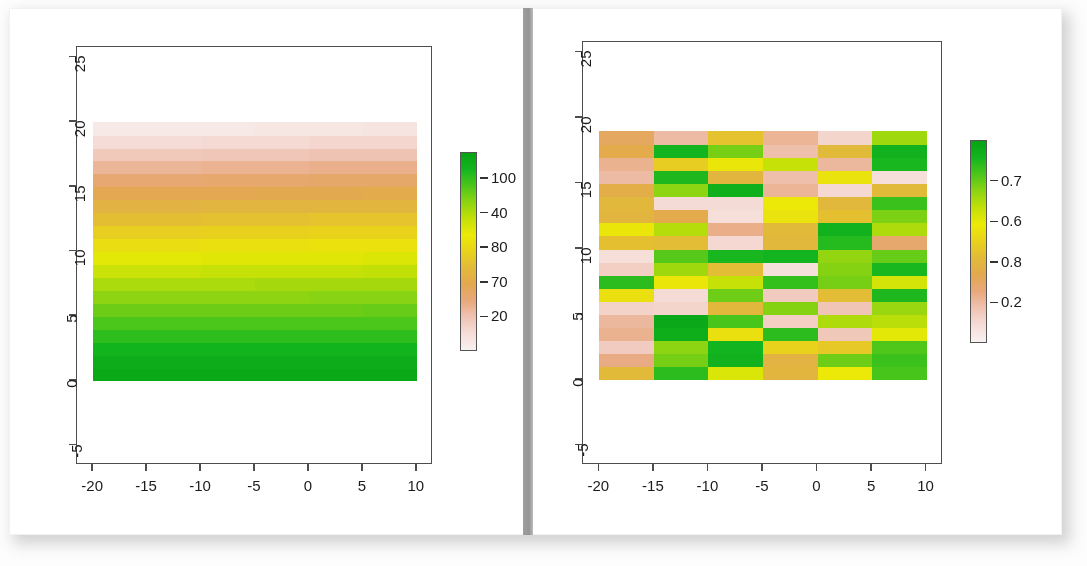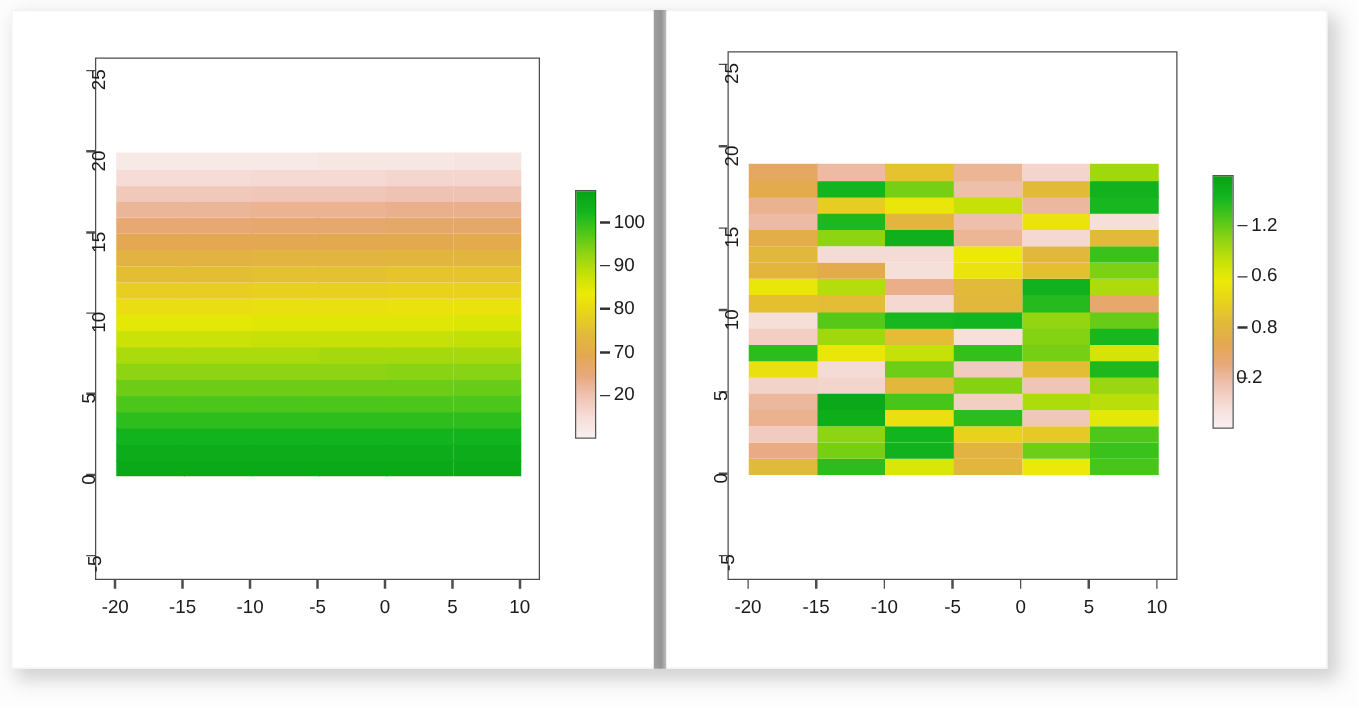--- a/index.html
+++ b/index.html
@@ -220,21 +220,21 @@
 
     <div class="cbar" id="lcbar" style="left: 460px; top: 152px; width: 17px; height: 199px; background: linear-gradient(to top, rgb(247, 241, 240) 0%, rgb(247, 231, 228) 4.16667%, rgb(246, 221, 216) 8.33333%, rgb(243, 208, 198) 12.5%, rgb(239, 195, 179) 16.6667%, rgb(236, 182, 152) 20.8333%, rgb(232, 168, 124) 25%, rgb(230, 168, 102) 29.1667%, rgb(227, 168, 79) 33.3333%, rgb(227, 177, 69) 37.5%, rgb(226, 185, 58) 41.6667%, rgb(229, 198, 43) 45.8333%, rgb(232, 210, 27) 50%, rgb(234, 222, 17) 54.1667%, rgb(236, 234, 7) 58.3333%, rgb(216, 229, 8) 62.5%, rgb(195, 224, 8) 66.6667%, rgb(168, 218, 13) 70.8333%, rgb(141, 212, 18) 75%, rgb(109, 205, 22) 79.1667%, rgb(76, 198, 26) 83.3333%, rgb(48, 190, 29) 87.5%, rgb(19, 181, 31) 91.6667%, rgb(13, 172, 26) 95.8333%, rgb(6, 163, 21) 100%);"></div>
     <div id="lcbarticks">
         <div class="cbar-tick" style="left: 480px; top: 315.691px;"></div>
         <div class="cbar-lab" style="left: 491px; top: 307.391px;">20</div>
         <div class="cbar-tick" style="left: 480px; top: 281.083px;"></div>
         <div class="cbar-lab" style="left: 491px; top: 272.783px;">70</div>
         <div class="cbar-tick" style="left: 480px; top: 246.474px;"></div>
         <div class="cbar-lab" style="left: 491px; top: 238.174px;">80</div>
         <div class="cbar-tick" style="left: 480px; top: 211.865px;"></div>
-        <div class="cbar-lab" style="left: 491px; top: 203.565px;">90</div>
+        <div class="cbar-lab" style="left: 491px; top: 203.565px;">40</div>
         <div class="cbar-tick" style="left: 480px; top: 177.257px;"></div>
         <div class="cbar-lab" style="left: 491px; top: 168.957px;">100</div>
       </div>
   </div>
 
   <div class="panel" id="panel-right">
     <div class="plotbox" id="rbox" style="left:49px;top:41px;width:360px;height:423px;">
       <div class="plotinner" id="rheat">
           <div class="hmcell" style="left: 16.3636px; top: 324.78px; width: 55.1455px; height: 13.696px; background: rgb(226, 186, 57);"></div>
           <div class="hmcell" style="left: 70.9091px; top: 324.78px; width: 55.1455px; height: 13.696px; background: rgb(44, 188, 29);"></div>
@@ -381,22 +381,22 @@
         <div class="lab lab-y" style="left: 36px; top: 304.396px;">5</div>
         <div class="lab lab-y" style="left: 36px; top: 238.916px;">10</div>
         <div class="lab lab-y" style="left: 36px; top: 173.437px;">15</div>
         <div class="lab lab-y" style="left: 36px; top: 107.957px;">20</div>
         <div class="lab lab-y" style="left: 36px; top: 42.4768px;">25</div>
       </div>
 
     <div class="cbar" id="rcbar" style="left: 437px; top: 140px; width: 17px; height: 203px; background: linear-gradient(to top, rgb(247, 241, 240) 0%, rgb(247, 231, 228) 4.16667%, rgb(246, 221, 216) 8.33333%, rgb(243, 208, 198) 12.5%, rgb(239, 195, 179) 16.6667%, rgb(236, 182, 152) 20.8333%, rgb(232, 168, 124) 25%, rgb(230, 168, 102) 29.1667%, rgb(227, 168, 79) 33.3333%, rgb(227, 177, 69) 37.5%, rgb(226, 185, 58) 41.6667%, rgb(229, 198, 43) 45.8333%, rgb(232, 210, 27) 50%, rgb(234, 222, 17) 54.1667%, rgb(236, 234, 7) 58.3333%, rgb(216, 229, 8) 62.5%, rgb(195, 224, 8) 66.6667%, rgb(168, 218, 13) 70.8333%, rgb(141, 212, 18) 75%, rgb(109, 205, 22) 79.1667%, rgb(76, 198, 26) 83.3333%, rgb(48, 190, 29) 87.5%, rgb(19, 181, 31) 91.6667%, rgb(13, 172, 26) 95.8333%, rgb(6, 163, 21) 100%);"></div>
     <div id="rcbarticks">
         <div class="cbar-tick" style="left: 457px; top: 301.7px;"></div>
-        <div class="cbar-lab" style="left: 456px; top: 293.4px;">0.2</div>
+        <div class="cbar-lab" style="left: 468px; top: 293.4px;">0.2</div>
         <div class="cbar-tick" style="left: 457px; top: 261.1px;"></div>
         <div class="cbar-lab" style="left: 468px; top: 252.8px;">0.8</div>
         <div class="cbar-tick" style="left: 457px; top: 220.5px;"></div>
         <div class="cbar-lab" style="left: 468px; top: 212.2px;">0.6</div>
         <div class="cbar-tick" style="left: 457px; top: 179.9px;"></div>
-        <div class="cbar-lab" style="left: 468px; top: 171.6px;">1.2</div>
+        <div class="cbar-lab" style="left: 468px; top: 171.6px;">0.7</div>
       </div>
   </div>
 </div>
 
 </body></html>

